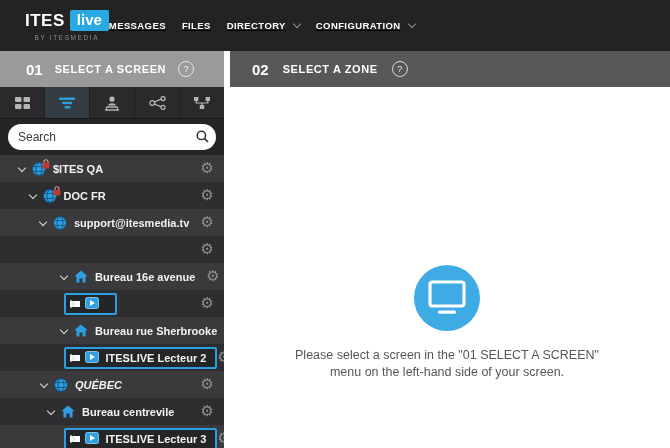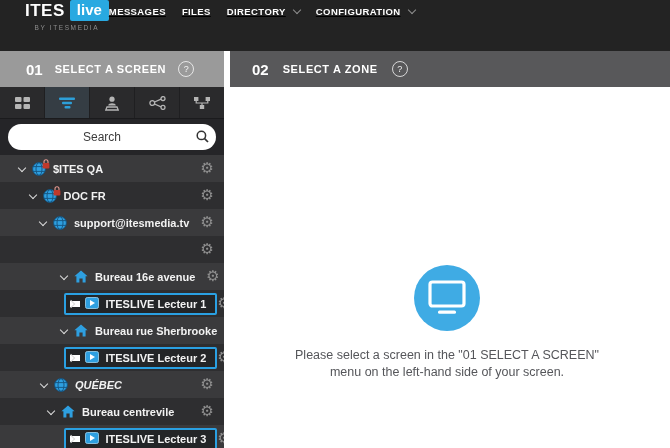--- a/index.html
+++ b/index.html
@@ -2,21 +2,21 @@
 <html style="--accent: #29a9e1; --select: #2aa0e2; --circle: #3fabe4;"><head>
 <meta charset="utf-8">
 <style>
   html,body{margin:0;padding:0;}
   body{
     width:670px;height:448px;overflow:hidden;background:#fff;
     font-family:"Liberation Sans","DejaVu Sans",sans-serif;
     -webkit-font-smoothing:antialiased;
   }
   
-  .topbar{height:51px;background:#232323;display:flex;align-items:flex-start;}
+  .topbar{height:51px;background:#232323;display:flex;align-items:center;}
   .logo-wrap{margin-left:25px;display:flex;flex-direction:column;align-items:center;cursor:pointer;}
   .logo-row{display:flex;align-items:center;gap:5px;}
   .logo-ites{color:#fff;font-weight:bold;font-size:17px;letter-spacing:.5px;}
   .logo-live{background:var(--accent);color:#fff;font-weight:bold;font-size:15px;padding:1px 7px 3px;border-radius:2px;}
   .logo-tag{color:#8d8d8d;font-size:6.5px;letter-spacing:1.6px;margin-top:3px;}
   nav{display:flex;gap:16px;align-items:center;text-decoration:underline;}
   .navitem{color:#fff;font-size:9.5px;font-weight:bold;letter-spacing:.4px;display:flex;align-items:center;cursor:pointer;padding:6px 0;}
   .caret{width:5px;height:5px;border-right:1.5px solid #8f8f8f;border-bottom:1.5px solid #8f8f8f;transform:rotate(45deg);margin-left:8px;margin-top:-3px;display:inline-block;}
   
   .main{display:flex;height:397px;}
@@ -25,21 +25,21 @@
   .pnum{color:#fff;font-size:15px;font-weight:bold;}
   .ptitle{color:#fff;font-size:11px;letter-spacing:.6px;font-weight:600;}
   .help{width:14px;height:14px;border-radius:50%;border:1px solid rgba(255,255,255,.75);color:rgba(255,255,255,.9);
         font-size:9px;display:flex;align-items:center;justify-content:center;flex:none;cursor:pointer;}
   .tabbar{height:32px;display:flex;background:#2a2a2c;border-bottom:1px solid #1b1b1d;box-sizing:border-box;flex:none;}
   .tab{flex:1;display:flex;align-items:center;justify-content:center;border-right:1px solid #1f1f21;cursor:pointer;}
   .tab:last-child{border-right:none;}
   .tab.active{background:#353d44;}
   .searchwrap{padding:5px 8px;position:relative;flex:none;background:#252528;height:36px;box-sizing:border-box;}
   input.search{width:100%;box-sizing:border-box;height:26px;border:0;border-radius:13px;padding:0 30px 0 10px;
-               font-size:12px;color:#333;outline:none;background:#fff;font-family:inherit;text-align:center;}
+               font-size:12px;color:#333;outline:none;background:#fff;font-family:inherit;}
   input.search::placeholder{color:#3c3c3c;opacity:1;}
   .search-icon{position:absolute;right:15px;top:11px;cursor:pointer;line-height:0;}
   
   .tree{flex:1;overflow:hidden;}
   .trow{height:27px;display:flex;align-items:center;padding-right:10px;box-sizing:border-box;cursor:pointer;}
   .trow.even{background:#3a3a3c;}
   .trow.odd{background:#2e2e30;}
   .rinner{display:flex;align-items:center;border:2px solid transparent;padding:2px 9px 2px 4px;border-radius:2px;}
   .trow.sel .rinner{border-color:var(--select);background:#232527;}
   .chev{width:10px;display:flex;justify-content:center;flex:none;margin-right:5px;cursor:pointer;}
@@ -217,21 +217,20 @@
         </div>
         <div class="trow odd sel" style="padding-left: 63.5px;">
           <span class="rinner">
             <span class="chev right">
               <i></i>
             </span>
             <span class="ticon"><svg width="14" height="12" viewBox="0 0 14 12">
                 <rect x="0.5" y="0.5" width="13" height="11" rx="1.8" fill="#2e9fe0" stroke="#9fd6f2" stroke-width="0.8"></rect>
                 <path d="M5 3 L10 6 L5 9 Z" fill="#fff"></path>
               </svg></span>
-            <span class="tlabel">ITESLIVE Lecteur 1</span>
           </span>
           <span class="gear">⚙</span>
         </div>
         <div class="trow even" style="padding-left: 53px;">
           <span class="rinner">
             <span class="chev down">
               <i></i>
             </span>
             <span class="ticon"><svg width="14" height="13" viewBox="0 0 14 13">
                 <path d="M7 0.5 L13.6 6.2 L11.6 6.2 L11.6 12.5 L8.6 12.5 L8.6 8.4 L5.4 8.4 L5.4 12.5 L2.4 12.5 L2.4 6.2 L0.4 6.2 Z" fill="#2e9fe0"></path>

